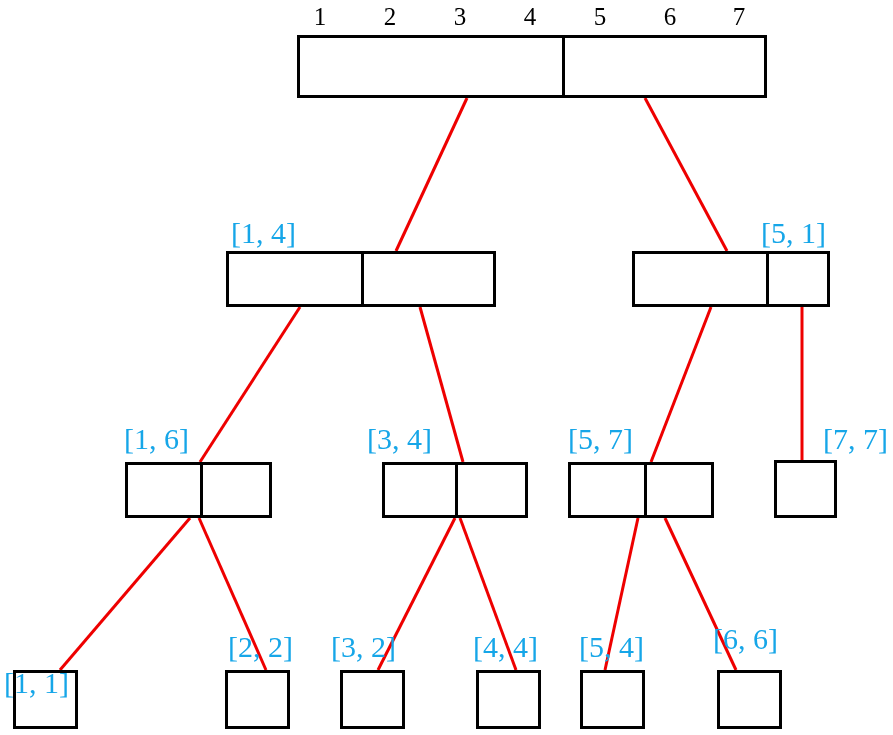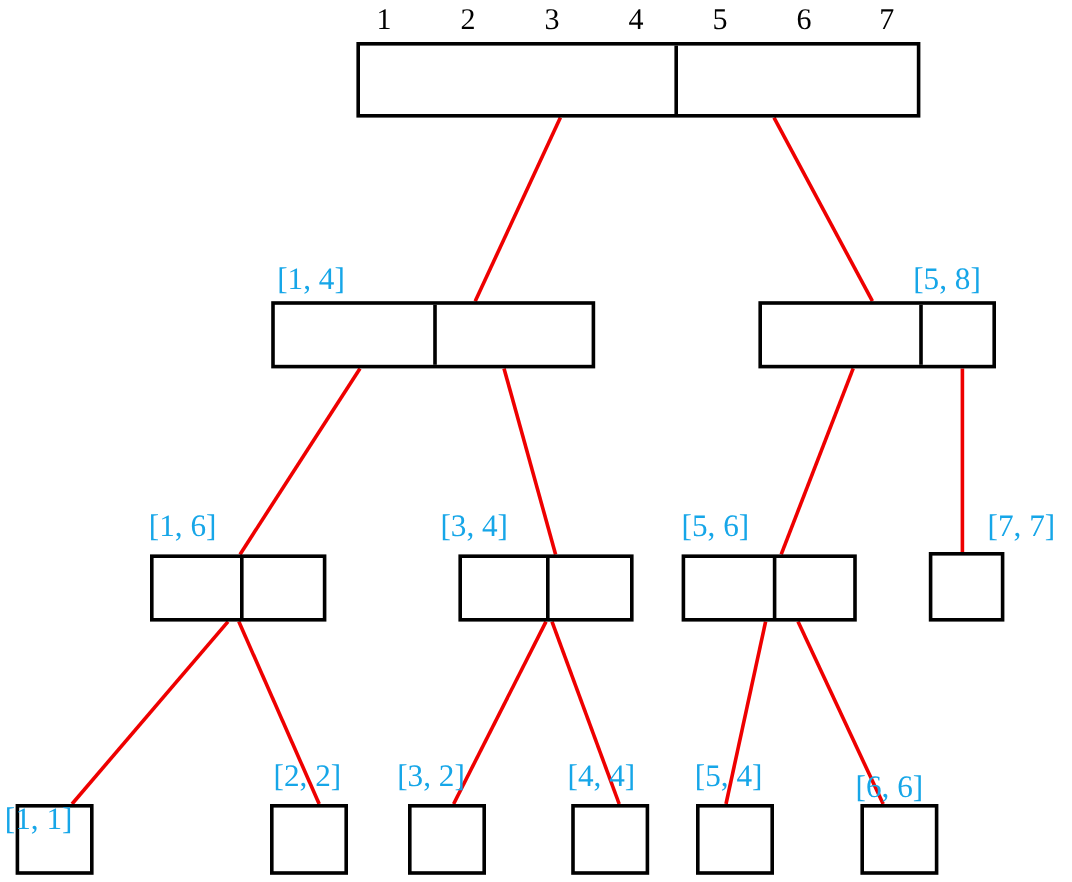--- a/index.html
+++ b/index.html
@@ -45,21 +45,21 @@
     flex: 1 1 0;
     box-sizing: border-box;
     background: transparent;
   }
   .node .cell + .cell {
     border-left: 3px solid #000000;
   }
   .range-label {
     position: absolute;
     font-family: "Liberation Serif", serif;
-    font-size: 26px;
+    font-size: 30px;
     color: #16a6e8;
     white-space: nowrap;
     line-height: 28px;
   }
 </style>
 </head>
 <body>
 
 <div id="canvas">
 
@@ -129,26 +129,26 @@
       </div>
       <div class="node" style="left: 580px; top: 670px; width: 65px; height: 59px; border-color: rgb(0, 0, 0);">
         <div class="cell"></div>
       </div>
       <div class="node" style="left: 717px; top: 670px; width: 65px; height: 59px; border-color: rgb(0, 0, 0);">
         <div class="cell"></div>
       </div>
     </div>
   <div id="range-label-layer">
       <div class="range-label" style="left: 231px; top: 219px; color: rgb(22, 166, 232);">[1, 4]</div>
-      <div class="range-label" style="left: 761px; top: 219px; color: rgb(22, 166, 232);">[5, 8]</div>
+      <div class="range-label" style="left: 761px; top: 219px; color: rgb(22, 166, 232);">[5, 1]</div>
       <div class="range-label" style="left: 124px; top: 425px; color: rgb(22, 166, 232);">[1, 6]</div>
       <div class="range-label" style="left: 367px; top: 425px; color: rgb(22, 166, 232);">[3, 4]</div>
-      <div class="range-label" style="left: 568px; top: 425px; color: rgb(22, 166, 232);">[5, 6]</div>
+      <div class="range-label" style="left: 568px; top: 425px; color: rgb(22, 166, 232);">[5, 7]</div>
       <div class="range-label" style="left: 823px; top: 425px; color: rgb(22, 166, 232);">[7, 7]</div>
       <div class="range-label" style="left: 4px; top: 633px; color: rgb(22, 166, 232); margin-top: 36px;">[1, 1]</div>
       <div class="range-label" style="left: 228px; top: 633px; color: rgb(22, 166, 232);">[2, 2]</div>
       <div class="range-label" style="left: 331px; top: 633px; color: rgb(22, 166, 232);">[3, 2]</div>
       <div class="range-label" style="left: 473px; top: 633px; color: rgb(22, 166, 232);">[4, 4]</div>
       <div class="range-label" style="left: 579px; top: 633px; color: rgb(22, 166, 232);">[5, 4]</div>
-      <div class="range-label" style="left: 713px; top: 642px; color: rgb(22, 166, 232);">[6, 6]</div>
+      <div class="range-label" style="left: 713px; top: 625px; color: rgb(22, 166, 232);">[6, 6]</div>
     </div>
 
 </div>
 
 </body></html>

